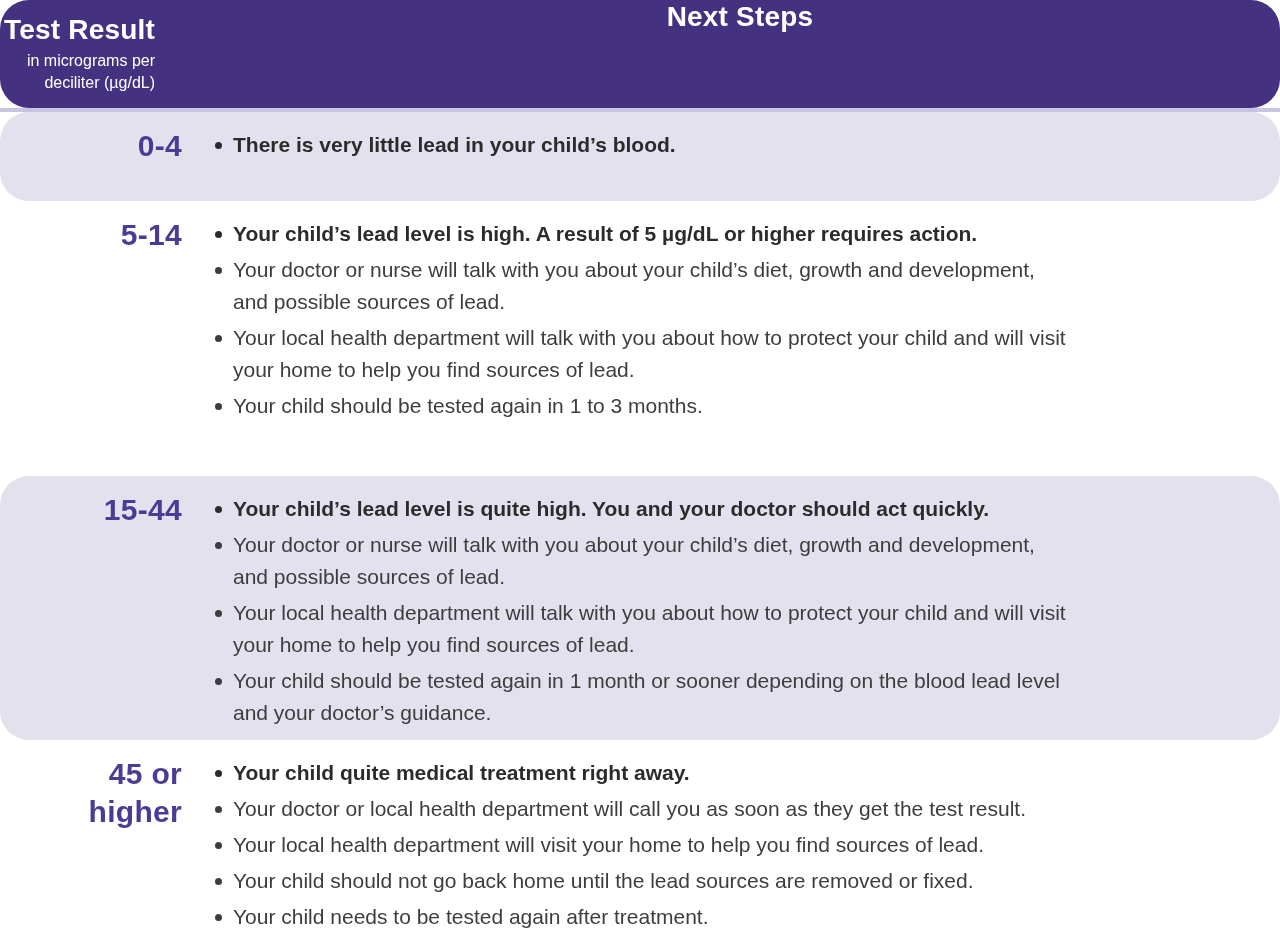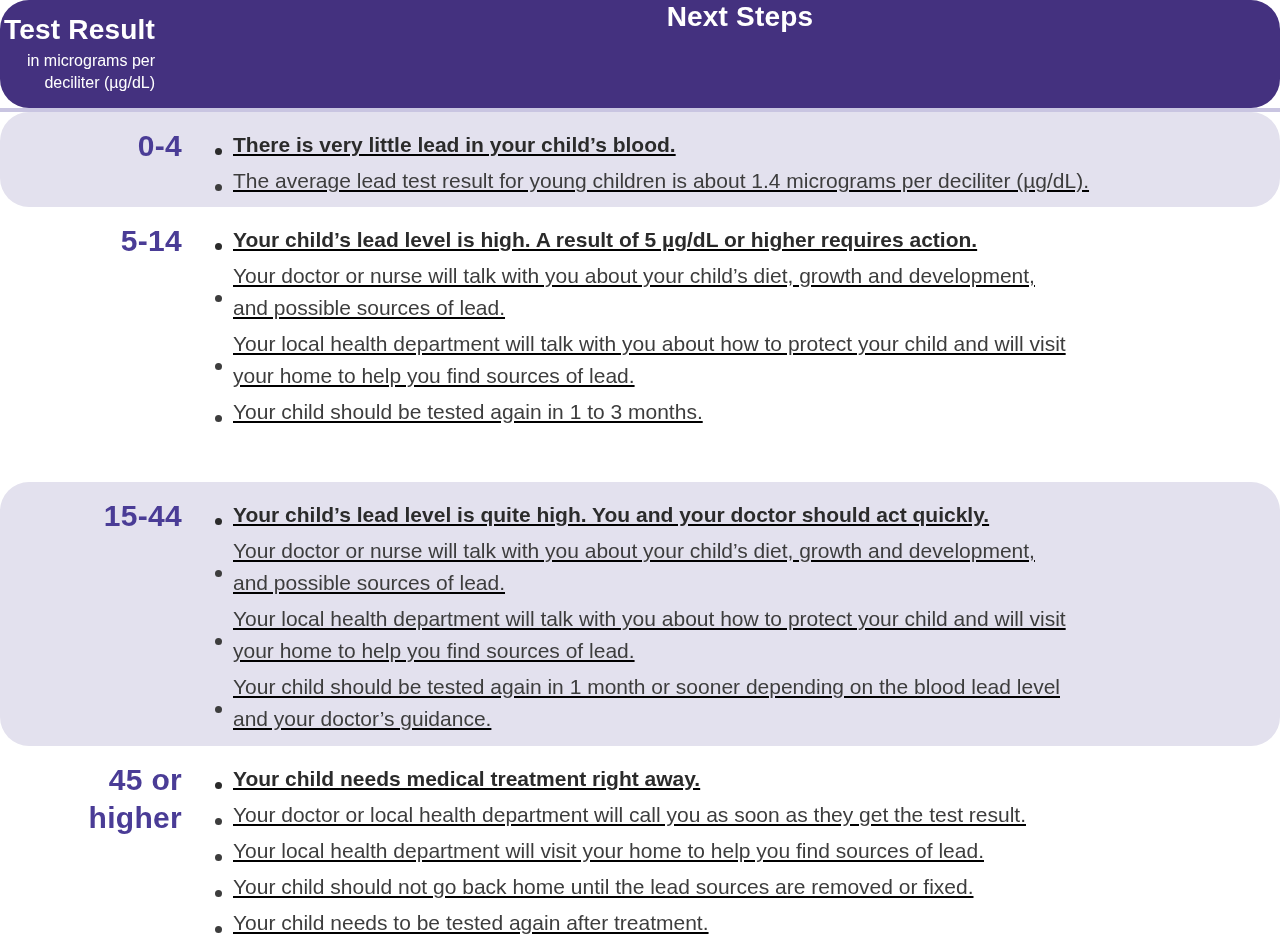--- a/index.html
+++ b/index.html
@@ -77,23 +77,22 @@
     line-height: 38px;
     white-space: pre-wrap;
     letter-spacing: 0.3px;
   }
 
   .bullets {
     padding: 17px 20px 10px 15px;
   }
   .bullet {
     display: flex;
-    align-items: center;
+    align-items: flex-start;
     margin-bottom: 4px;
-    text-decoration: underline;
   }
   .bullet:last-child { margin-bottom: 0; }
   .dot {
     flex: 0 0 7px;
     width: 7px;
     height: 7px;
     border-radius: 50%;
     background: var(--text, #3d3d3d);
     margin-top: 13px;
     margin-right: 11px;
@@ -130,24 +129,20 @@
 
   <div class="grid-row row shaded row-1">
     <div class="cell-left">
       <div class="range">0-4</div>
     </div>
     <div class="cell-right bullets">
       <div class="bullet lead">
         <span class="dot"></span>
         <span class="btext">There is very little lead in your child’s blood.</span>
       </div>
-      <div class="bullet">
-        <span class="dot"></span>
-        <span class="btext">The average lead test result for young children is about 1.4 micrograms per deciliter (µg/dL).</span>
-      </div>
     </div>
   </div>
 
   <div class="grid-row row row-2">
     <div class="cell-left">
       <div class="range">5-14</div>
     </div>
     <div class="cell-right bullets">
       <div class="bullet lead">
         <span class="dot"></span>
@@ -198,21 +193,21 @@
   </div>
 
   <div class="grid-row row row-4">
     <div class="cell-left">
       <div class="range">45 or
 higher</div>
     </div>
     <div class="cell-right bullets">
       <div class="bullet lead">
         <span class="dot"></span>
-        <span class="btext">Your child needs medical treatment right away.</span>
+        <span class="btext">Your child quite medical treatment right away.</span>
       </div>
       <div class="bullet">
         <span class="dot"></span>
         <span class="btext">Your doctor or local health department will call you as soon as they get the test result.</span>
       </div>
       <div class="bullet">
         <span class="dot"></span>
         <span class="btext">Your local health department will visit your home to help you find sources of lead.</span>
       </div>
       <div class="bullet">

